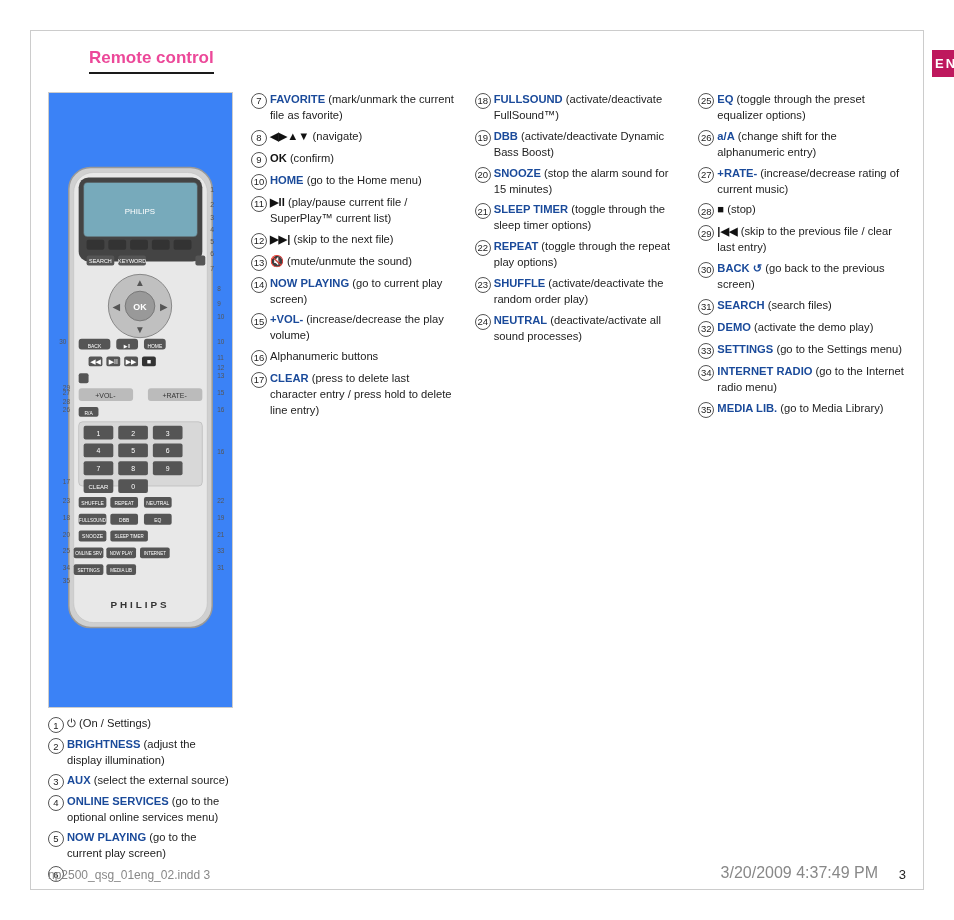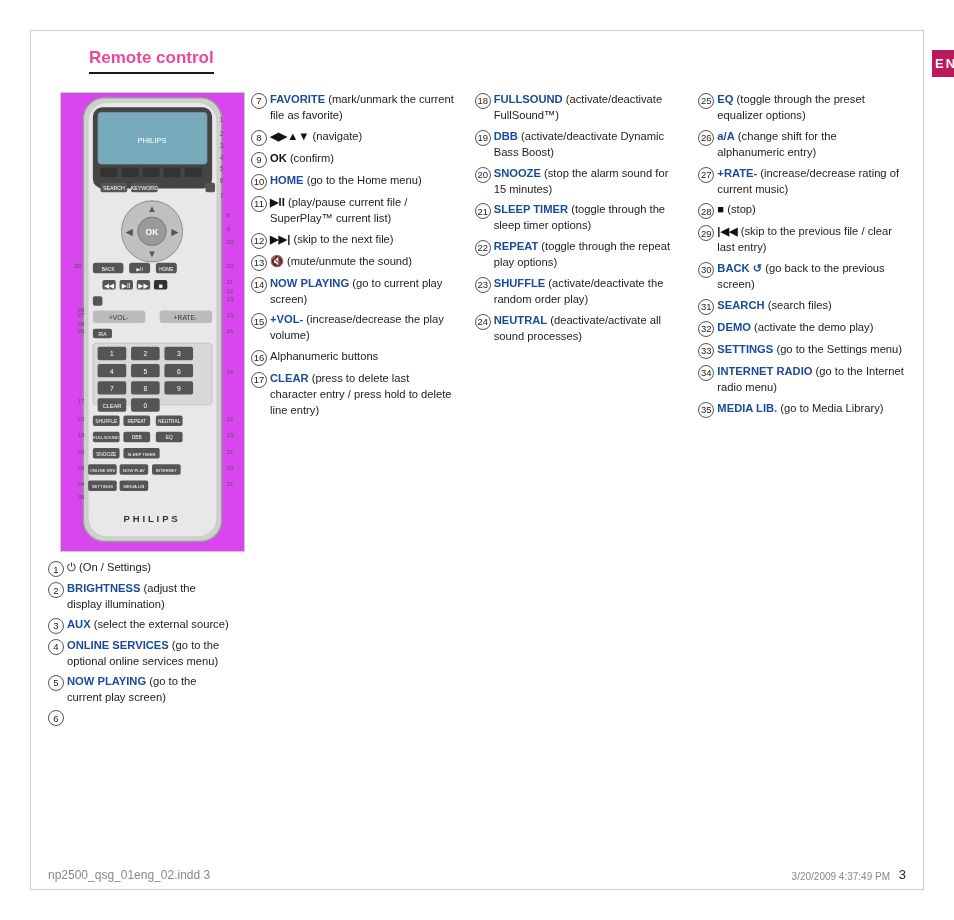--- a/index.html
+++ b/index.html
@@ -46,22 +46,22 @@
       position: absolute;
       bottom: 38px;
       left: 48px;
       font-size: 12px;
       color: #888;
     }
 
     .footer-right {
       position: absolute;
       bottom: 38px;
-      right: 64px;
-      font-size: 10px;
+      right: 76px;
+      font-size: 16px;
       color: #888;
     }
 
     .main-content {
       position: absolute;
       top: 48px;
       left: 48px;
       right: 48px;
       bottom: 60px;
     }
@@ -84,26 +84,25 @@
     }
 
     
     .remote-area {
       width: 185px;
       flex-shrink: 0;
     }
 
     .remote-img {
       width: 185px;
-      height: 460px;
+      height: 616px;
       border: 1px solid #ccc;
-      background: #d946ef;
+      background: #3b82f6;
       position: relative;
       overflow: hidden;
-      margin-left: 12px;
     }
 
     
     .remote-svg {
       width: 100%;
       height: 100%;
     }
 
     
     .desc-columns {

